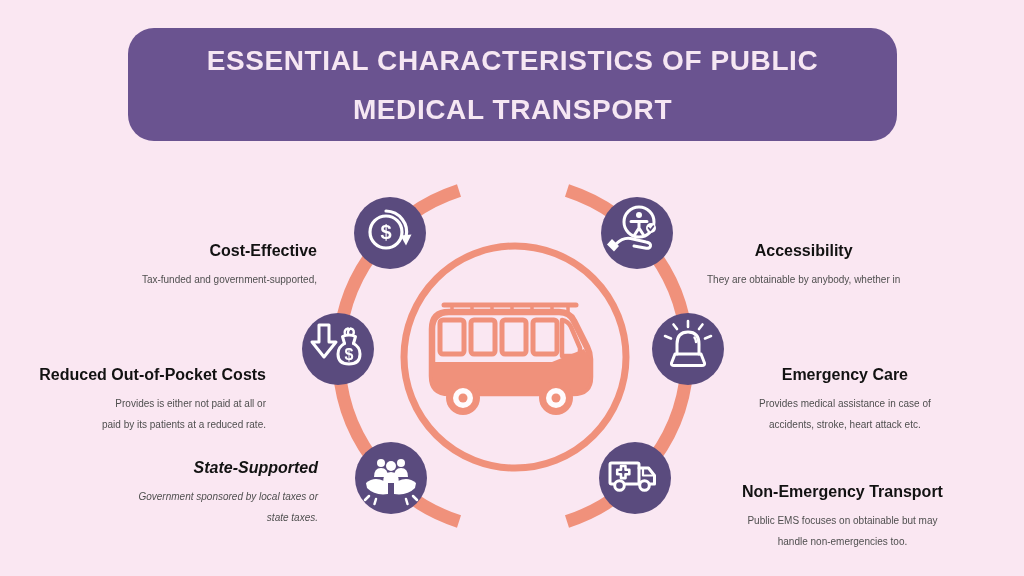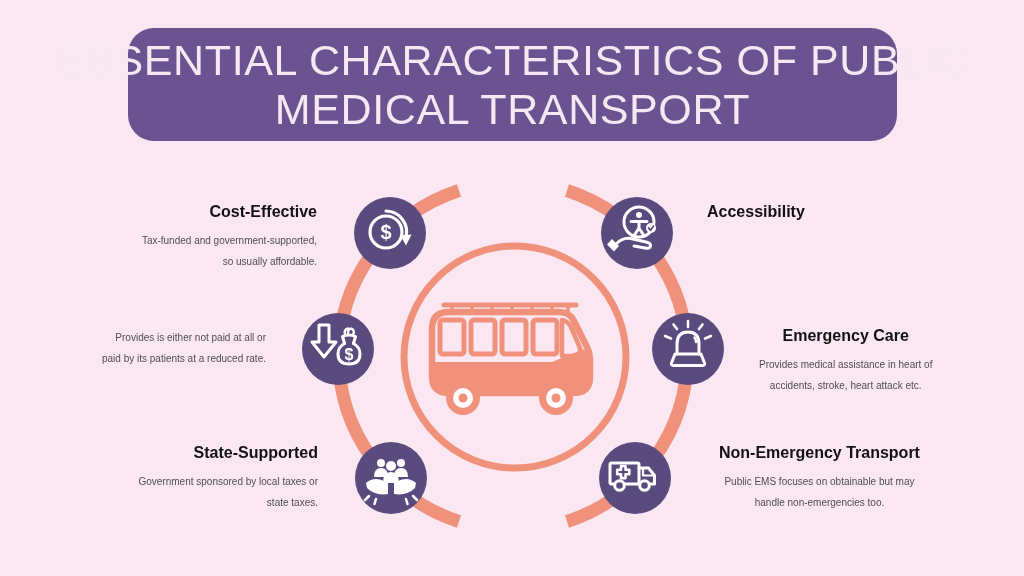--- a/index.html
+++ b/index.html
@@ -5,40 +5,40 @@
   :root{
     --background:#FAE7F2; --banner:#6A5390; --banner-text:#F6E7F3;
     --icon-circle:#5A4B7E; --accent:#F0917B; --heading-text:#121212; --body-text:#4F4F4F;
   }
   *{margin:0;padding:0;box-sizing:border-box;}
   body{font-family:"Liberation Sans",sans-serif;background:#fff;}
   .canvas{position:relative;width:1024px;height:576px;background:var(--background);overflow:hidden;}
 
   .banner{position:absolute;left:128px;top:28px;width:769px;height:113px;background:var(--banner);
     border-radius:26px;display:flex;flex-direction:column;align-items:center;justify-content:center;z-index:3;}
-  .banner .t-line{color:var(--banner-text);font-size:43px;font-weight:400;letter-spacing:.6px;line-height:49px;white-space:nowrap;}
+  .banner .t-line{color:var(--banner-text);font-size:28px;font-weight:700;letter-spacing:.6px;line-height:49px;white-space:nowrap;}
 
   .ring-layer{position:absolute;left:0;top:0;width:1024px;height:576px;z-index:1;}
 
   .icon-circle{position:absolute;width:72px;height:72px;border-radius:50%;background:var(--icon-circle);
     display:flex;align-items:center;justify-content:center;z-index:2;}
   .icon-circle svg{width:72px;height:72px;display:block;}
 
-  .info{position:absolute;z-index:3;}
+  .info{position:absolute;z-index:3;margin-top:39px;}
   .info.left{text-align:right;}
   .info.right{text-align:center;}
   .info .heading{font-size:16px;font-weight:700;color:var(--heading-text);margin-bottom:9px;white-space:nowrap;}
   .info .bline{font-size:10px;color:var(--body-text);line-height:21px;white-space:nowrap;}
 
   .pos-cost{right:707px;top:203px;}
   .pos-reduced{right:758px;top:327px;}
-  .pos-state{right:706px;top:444px;}
+  .pos-state{right:706px;top:420px;font-style:italic;}
   .pos-access{left:707px;top:203px;}
   .pos-emerg{left:759px;top:327px;}
-  .pos-nonemerg{left:719px;top:444px;}
+  .pos-nonemerg{left:742px;top:444px;}
 
   .ic-cost{left:354px;top:197px;}
   .ic-money{left:302px;top:313px;}
   .ic-state{left:355px;top:442px;}
   .ic-access{left:601px;top:197px;}
   .ic-emerg{left:652px;top:313px;}
   .ic-ambul{left:599px;top:442px;}
 
   .wstroke{stroke:#fff;fill:none;stroke-linecap:round;stroke-linejoin:round;}
   .wfill{fill:#fff;stroke:none;}
@@ -153,41 +153,42 @@
       <path class="wstroke" d="M44 27 v6.5 h11" stroke-width="2.2"></path>
       <circle cx="20.5" cy="43.5" r="4.8" fill="var(--icon-circle)" stroke="#fff" stroke-width="3"></circle>
       <circle cx="45.5" cy="43.5" r="4.8" fill="var(--icon-circle)" stroke="#fff" stroke-width="3"></circle>
       <path class="wstroke" d="M22 24 h4.5 v3.8 h3.8 v4.5 h-3.8 v3.8 h-4.5 v-3.8 h-3.8 v-4.5 h3.8 Z" stroke-width="2.6"></path>
     </svg>
   </div>
 
   <div class="info left pos-cost">
     <div class="heading">Cost-Effective</div>
     <div class="bline">Tax-funded and government-supported,</div>
-    <div class="bline">so usually affordable.</div>
   </div>
 
   <div class="info left pos-reduced">
+    <div class="heading">Reduced Out-of-Pocket Costs</div>
     <div class="bline">Provides is either not paid at all or</div>
     <div class="bline">paid by its patients at a reduced rate.</div>
   </div>
 
   <div class="info left pos-state">
     <div class="heading">State-Supported</div>
     <div class="bline">Government sponsored by local taxes or</div>
     <div class="bline">state taxes.</div>
   </div>
 
   <div class="info right pos-access">
     <div class="heading">Accessibility</div>
+    <div class="bline">They are obtainable by anybody, whether in</div>
   </div>
 
   <div class="info right pos-emerg">
     <div class="heading">Emergency Care</div>
-    <div class="bline">Provides medical assistance in heart of</div>
+    <div class="bline">Provides medical assistance in case of</div>
     <div class="bline">accidents, stroke, heart attack etc.</div>
   </div>
 
   <div class="info right pos-nonemerg">
     <div class="heading">Non-Emergency Transport</div>
     <div class="bline">Public EMS focuses on obtainable but may</div>
     <div class="bline">handle non-emergencies too.</div>
   </div>
 
 </div>

